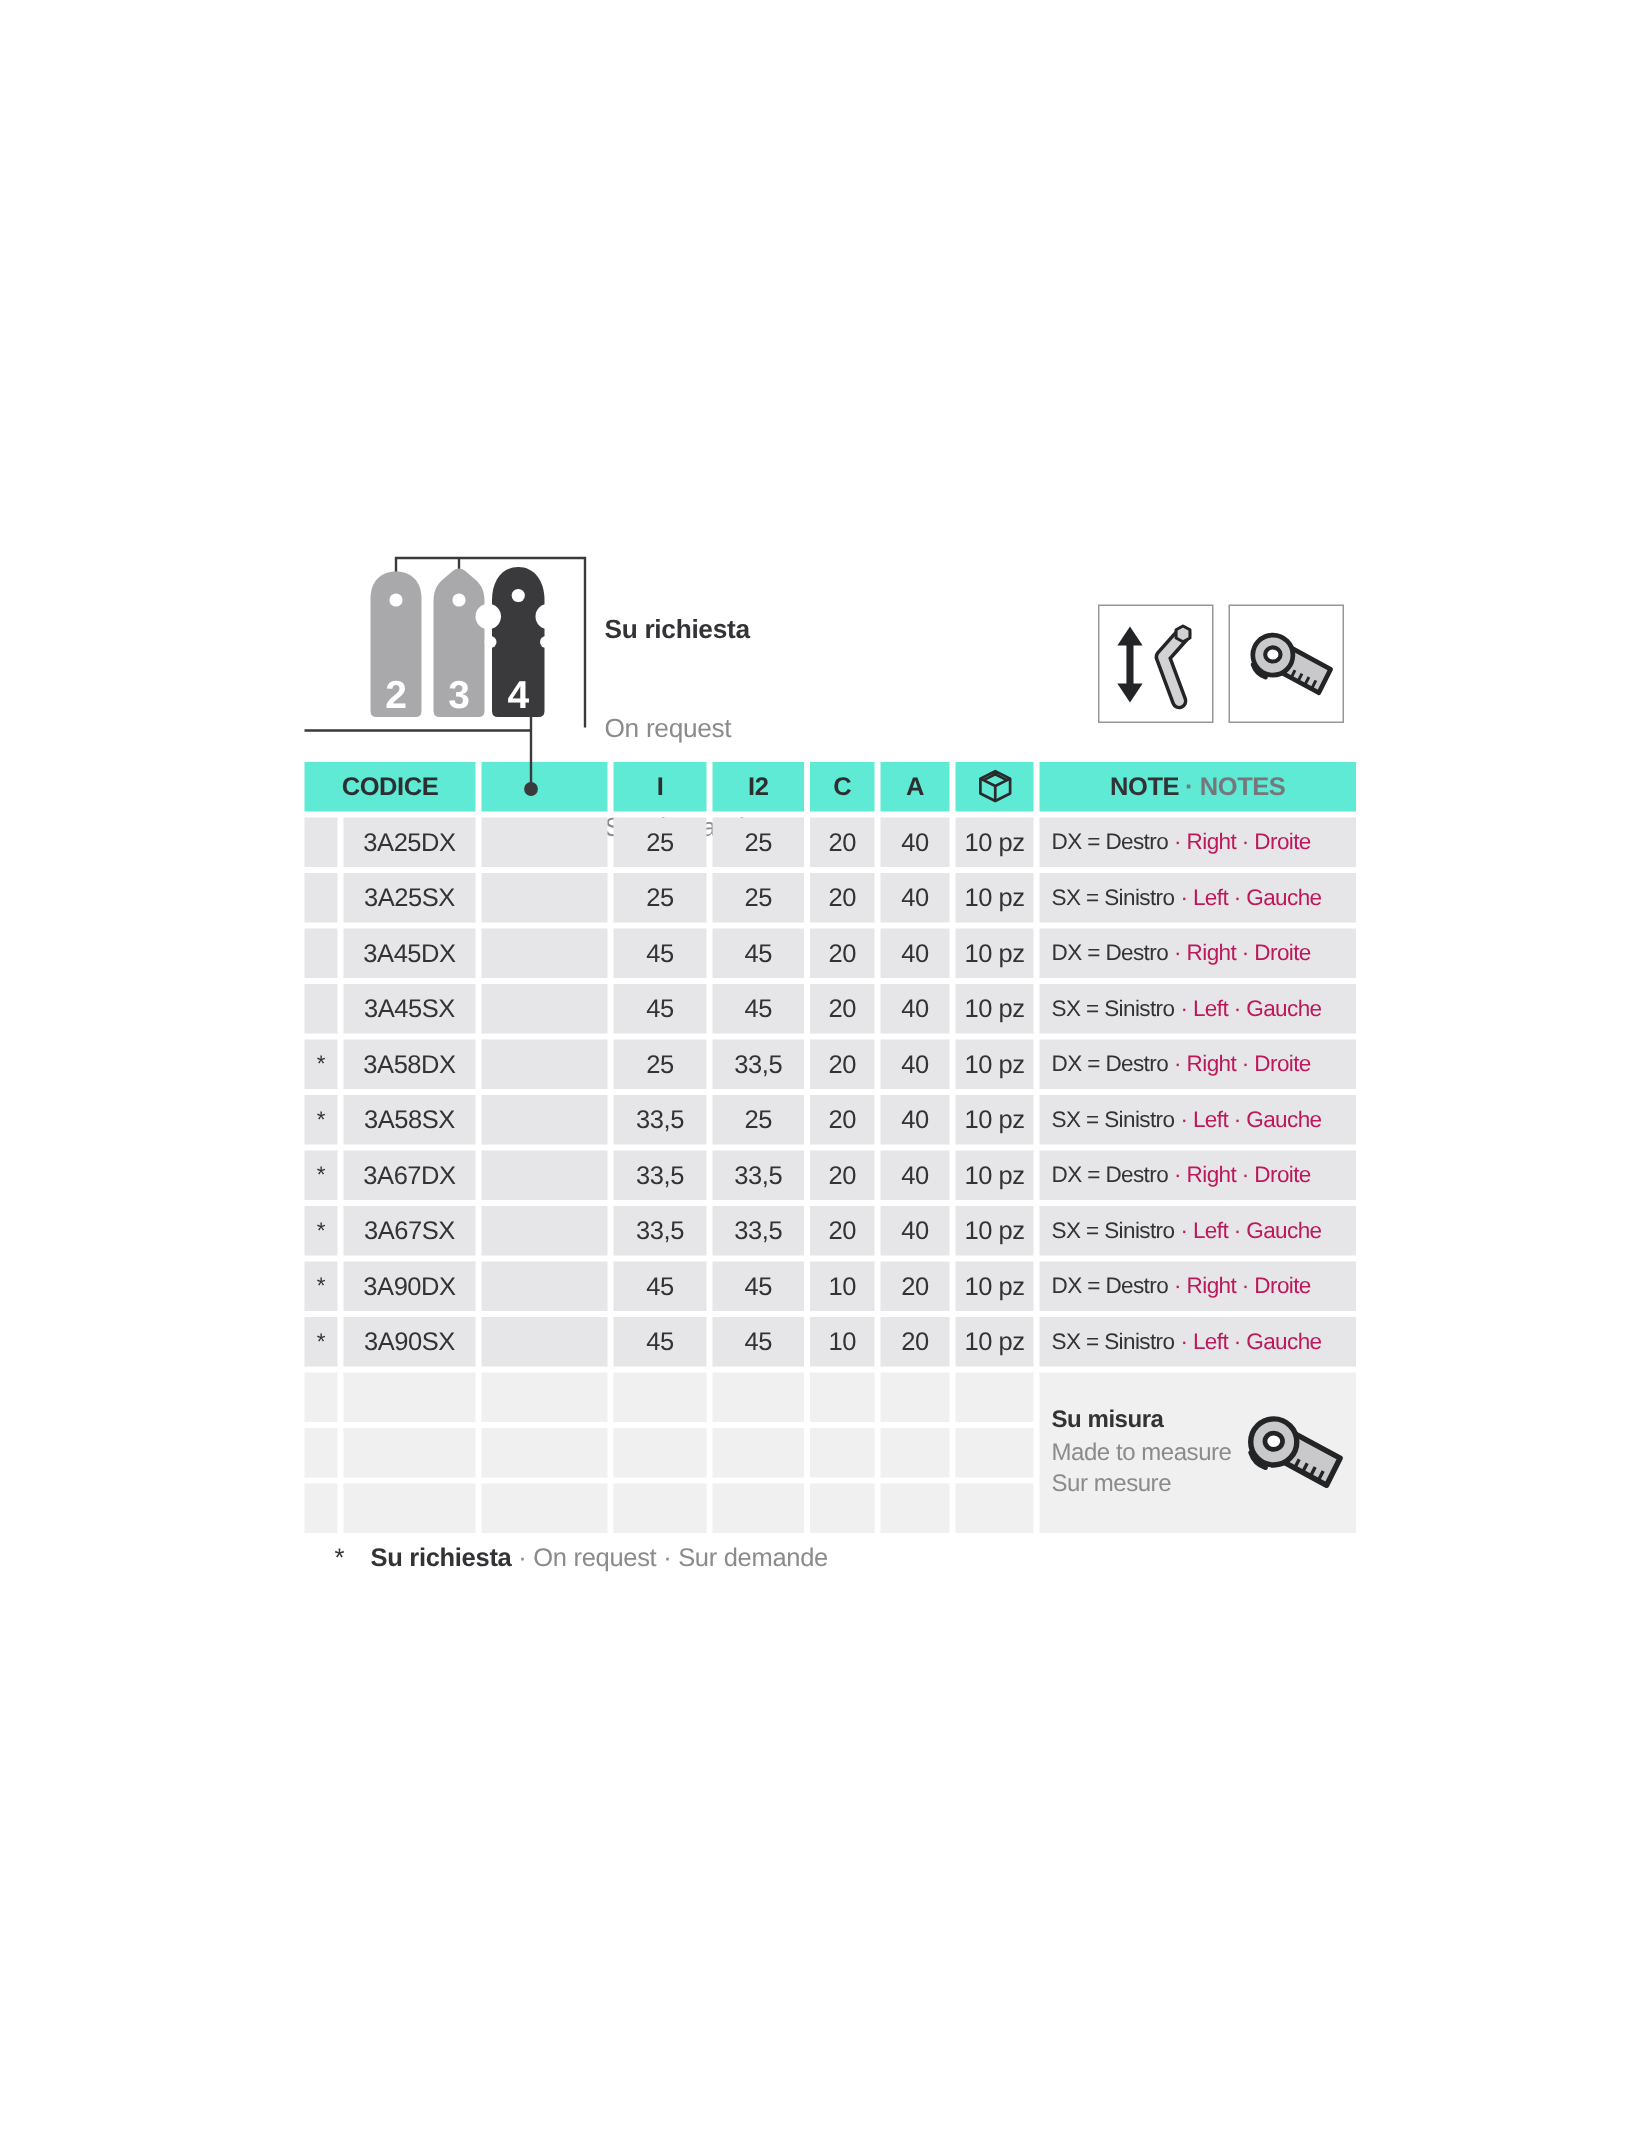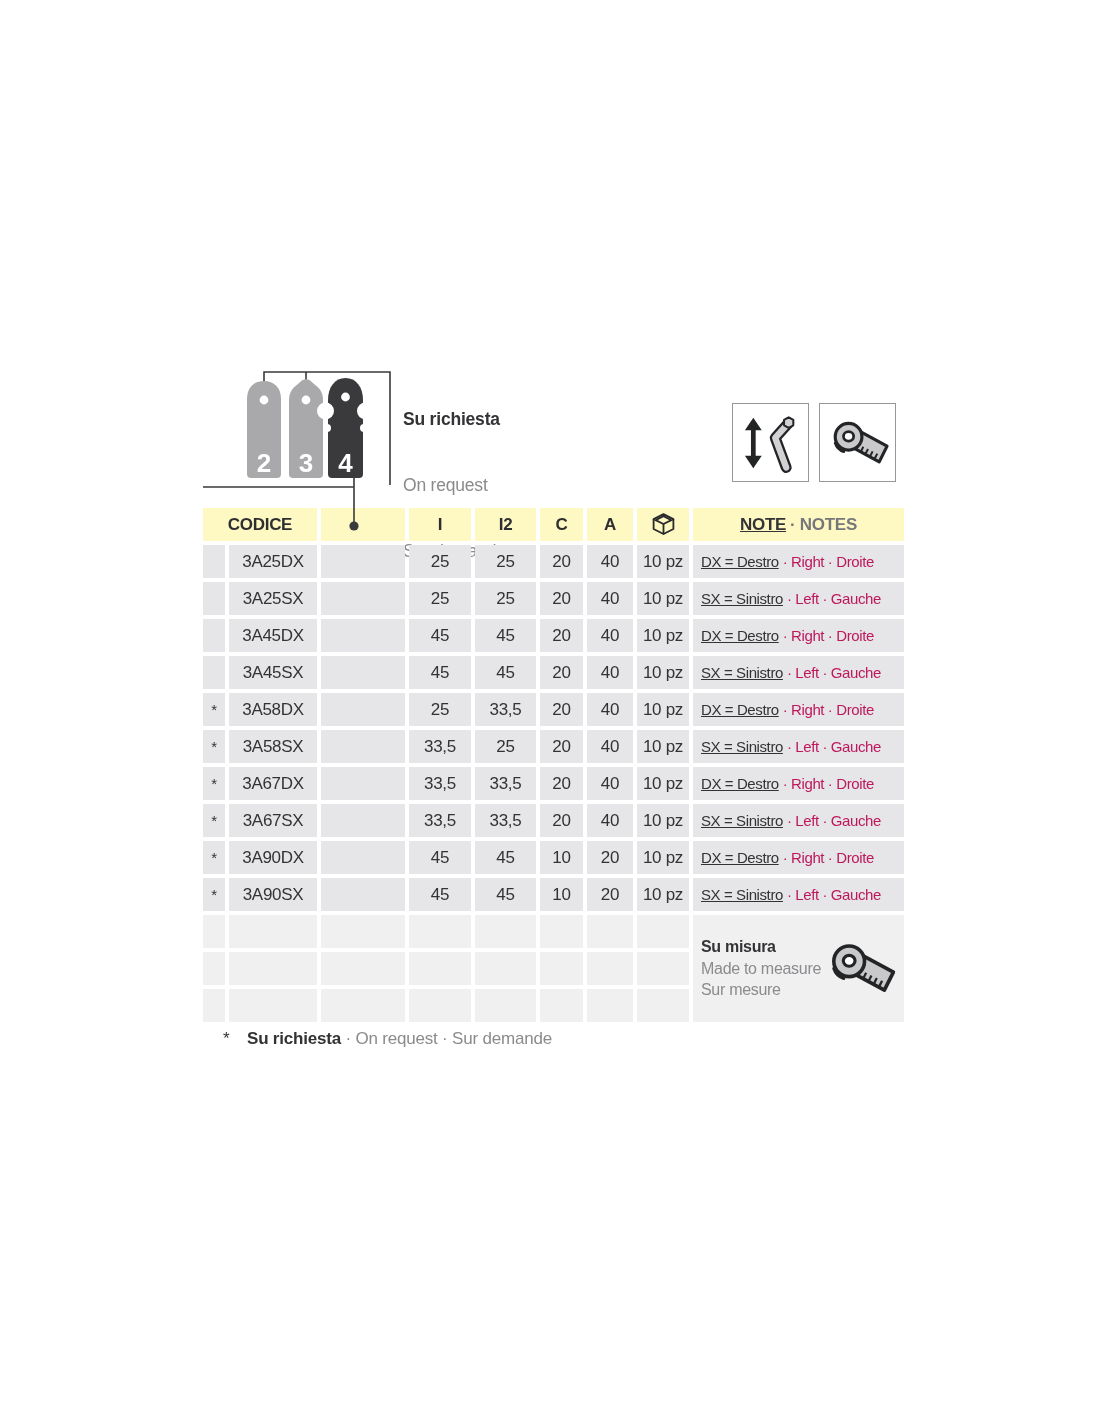--- a/index.html
+++ b/index.html
@@ -28,24 +28,24 @@
   
   .table {
     position:absolute; left:203px; top:508px;
     display:grid;
     grid-template-columns:22px 88px 84px 62px 61px 43px 46px 52px 211px;
     column-gap:4px; row-gap:4px;
     grid-auto-rows:33px;
     font-size:17px; letter-spacing:-0.3px;
   }
   .cell { background:#e6e6e8; display:flex; align-items:center; justify-content:center; }
-  .cell.hdr { background:#fef9c3; font-weight:700; color:#2e2e31; }
+  .cell.hdr { background:#5eead4; font-weight:700; color:#2e2e31; }
   .cell.hdr-codice { grid-column:1 / 3; }
   .cell.note { justify-content:flex-start; padding:0 0 0 8px; font-size:15px; letter-spacing:-0.4px; white-space:nowrap; }
-  .cell.note .nd { color:#333336;text-decoration:underline; }
+  .cell.note .nd { color:#333336; }
   .cell.note .ng { color:#be185d; margin-left:4px; }
   .cell.hdr.note { justify-content:center; padding:0; font-size:17px; letter-spacing:-0.3px; }
   .cell.hdr.note .ng { color:#77777b; }
   .cell.star { font-size:15px; color:#333336; }
   .cell.light { background:#f0f0f1; }
   .cell.measure {
     background:#f0f0f1; grid-column:9; grid-row:12 / span 3;
     flex-direction:row; justify-content:flex-start; align-items:center; padding:0 6px 0 8px;
   }
   .measure-text { font-size:16px; line-height:21.5px; letter-spacing:-0.3px; flex:1; }

